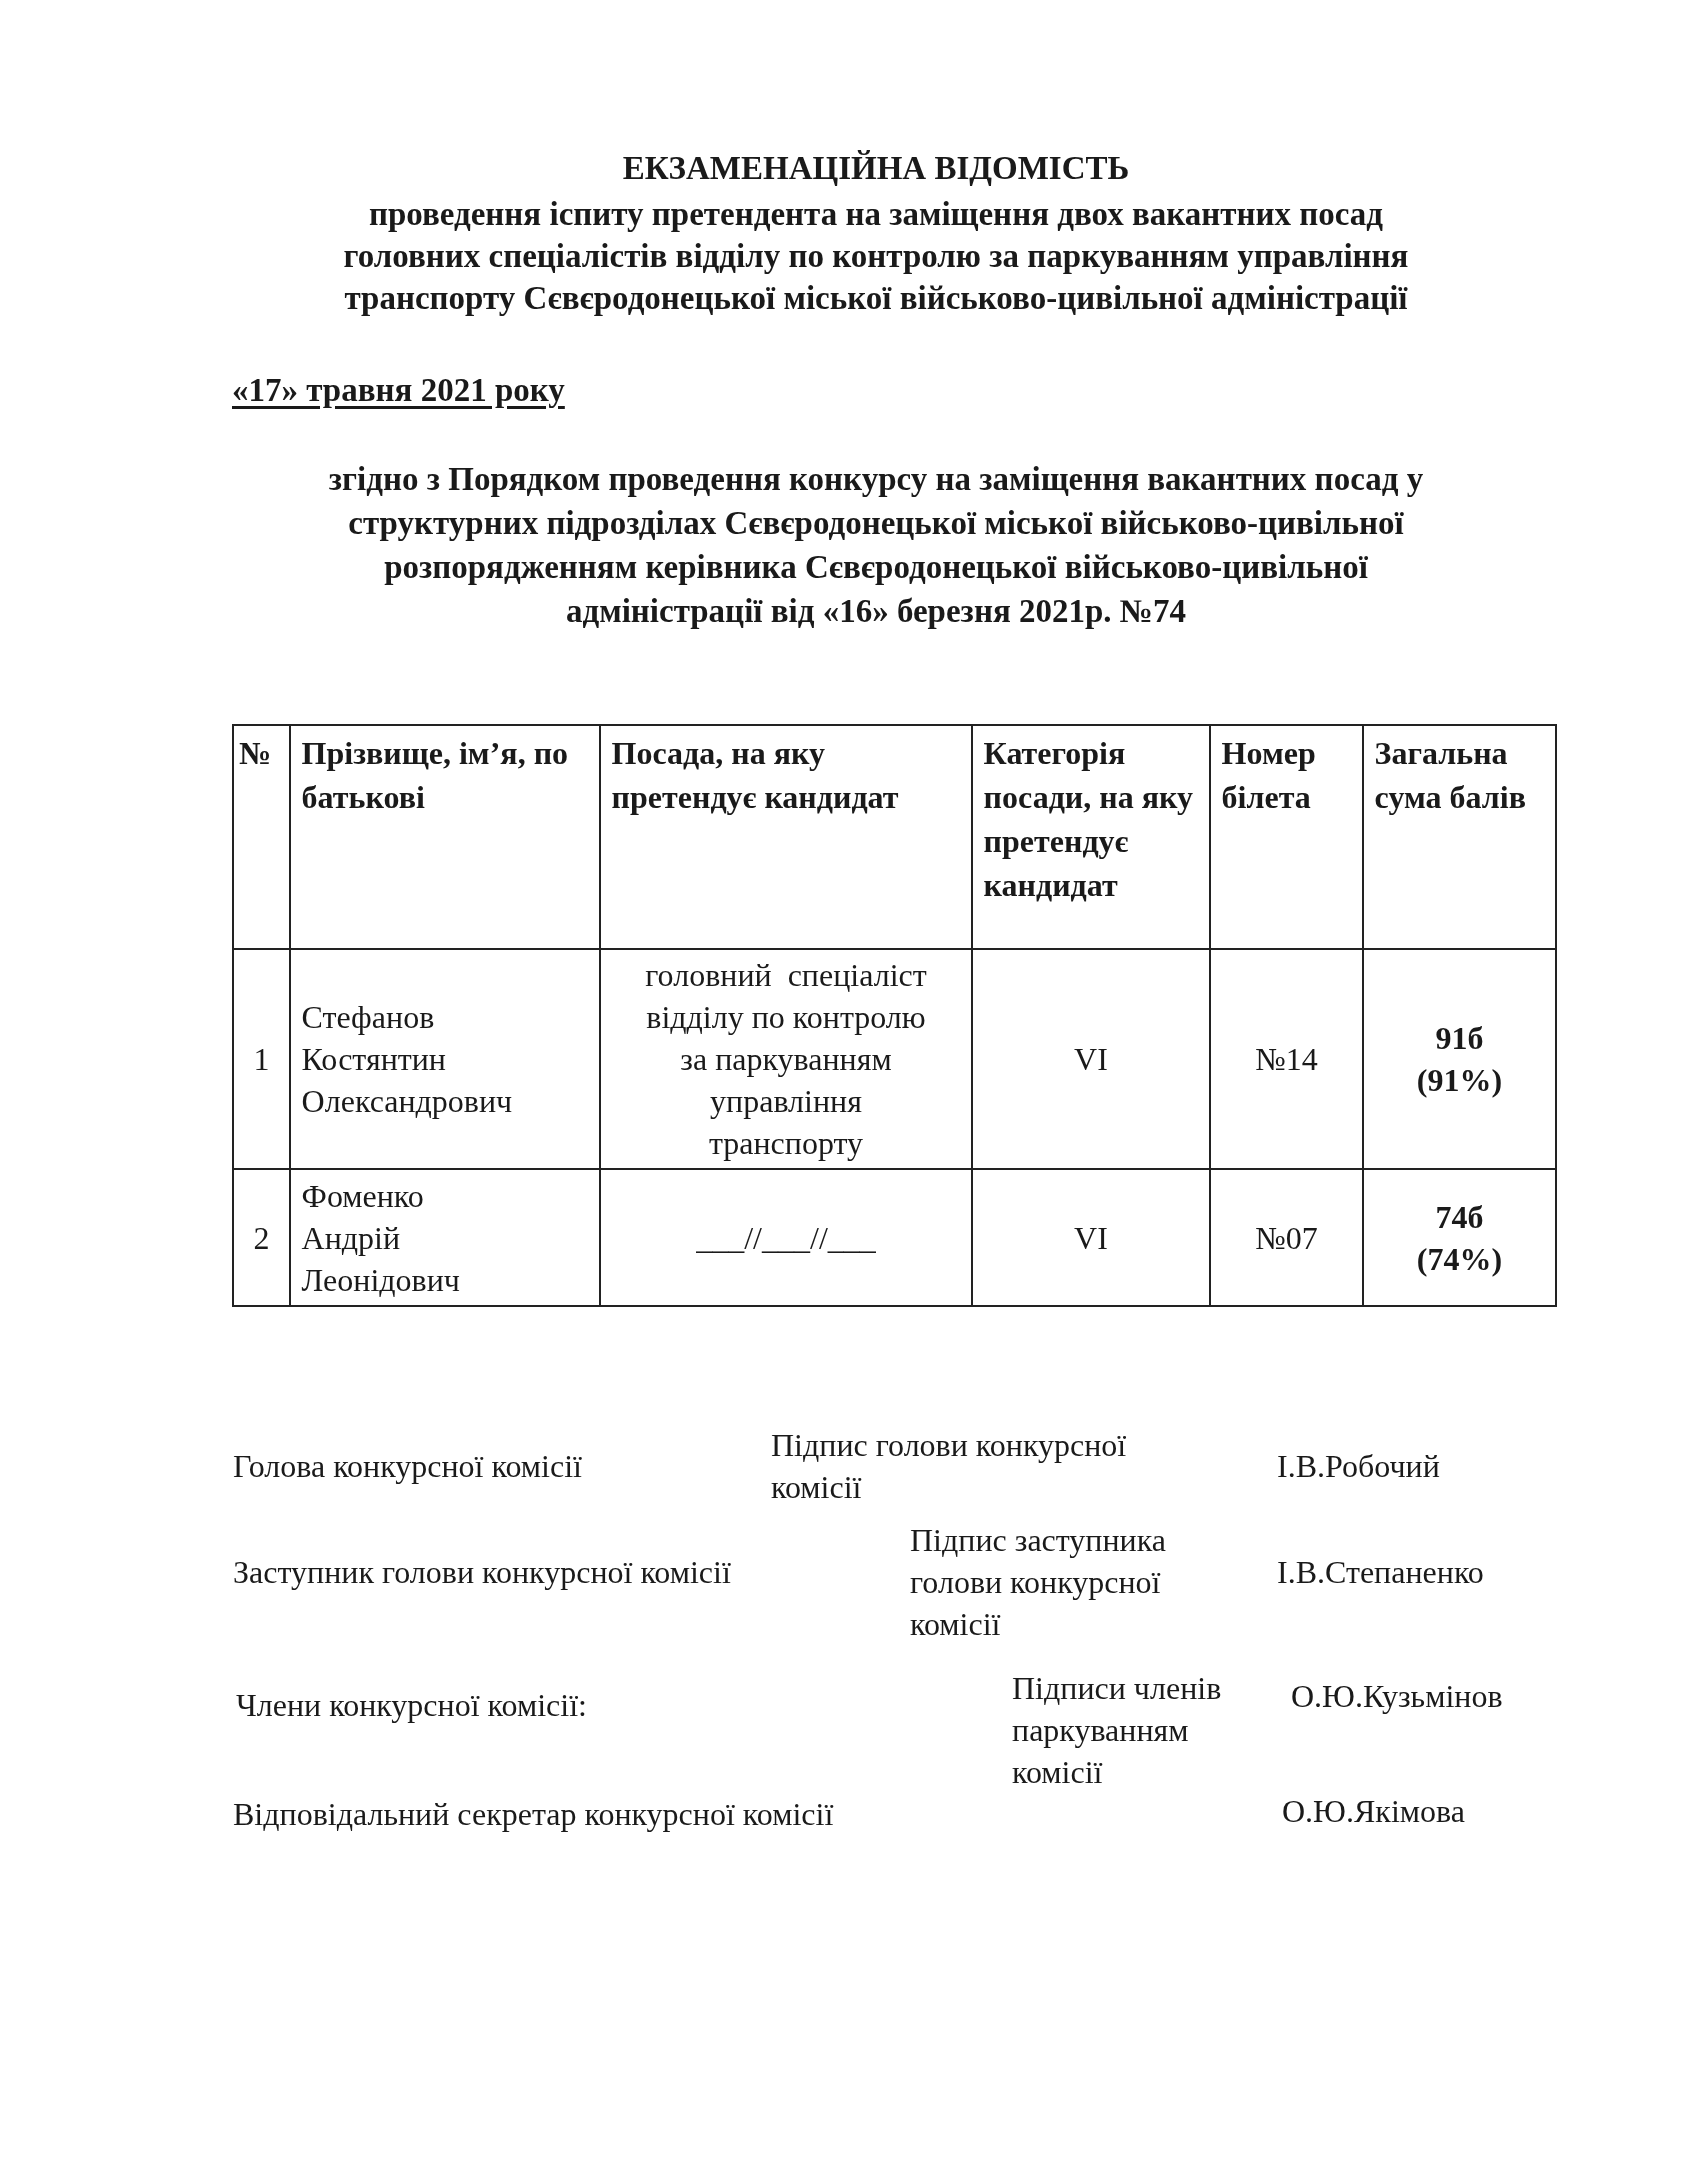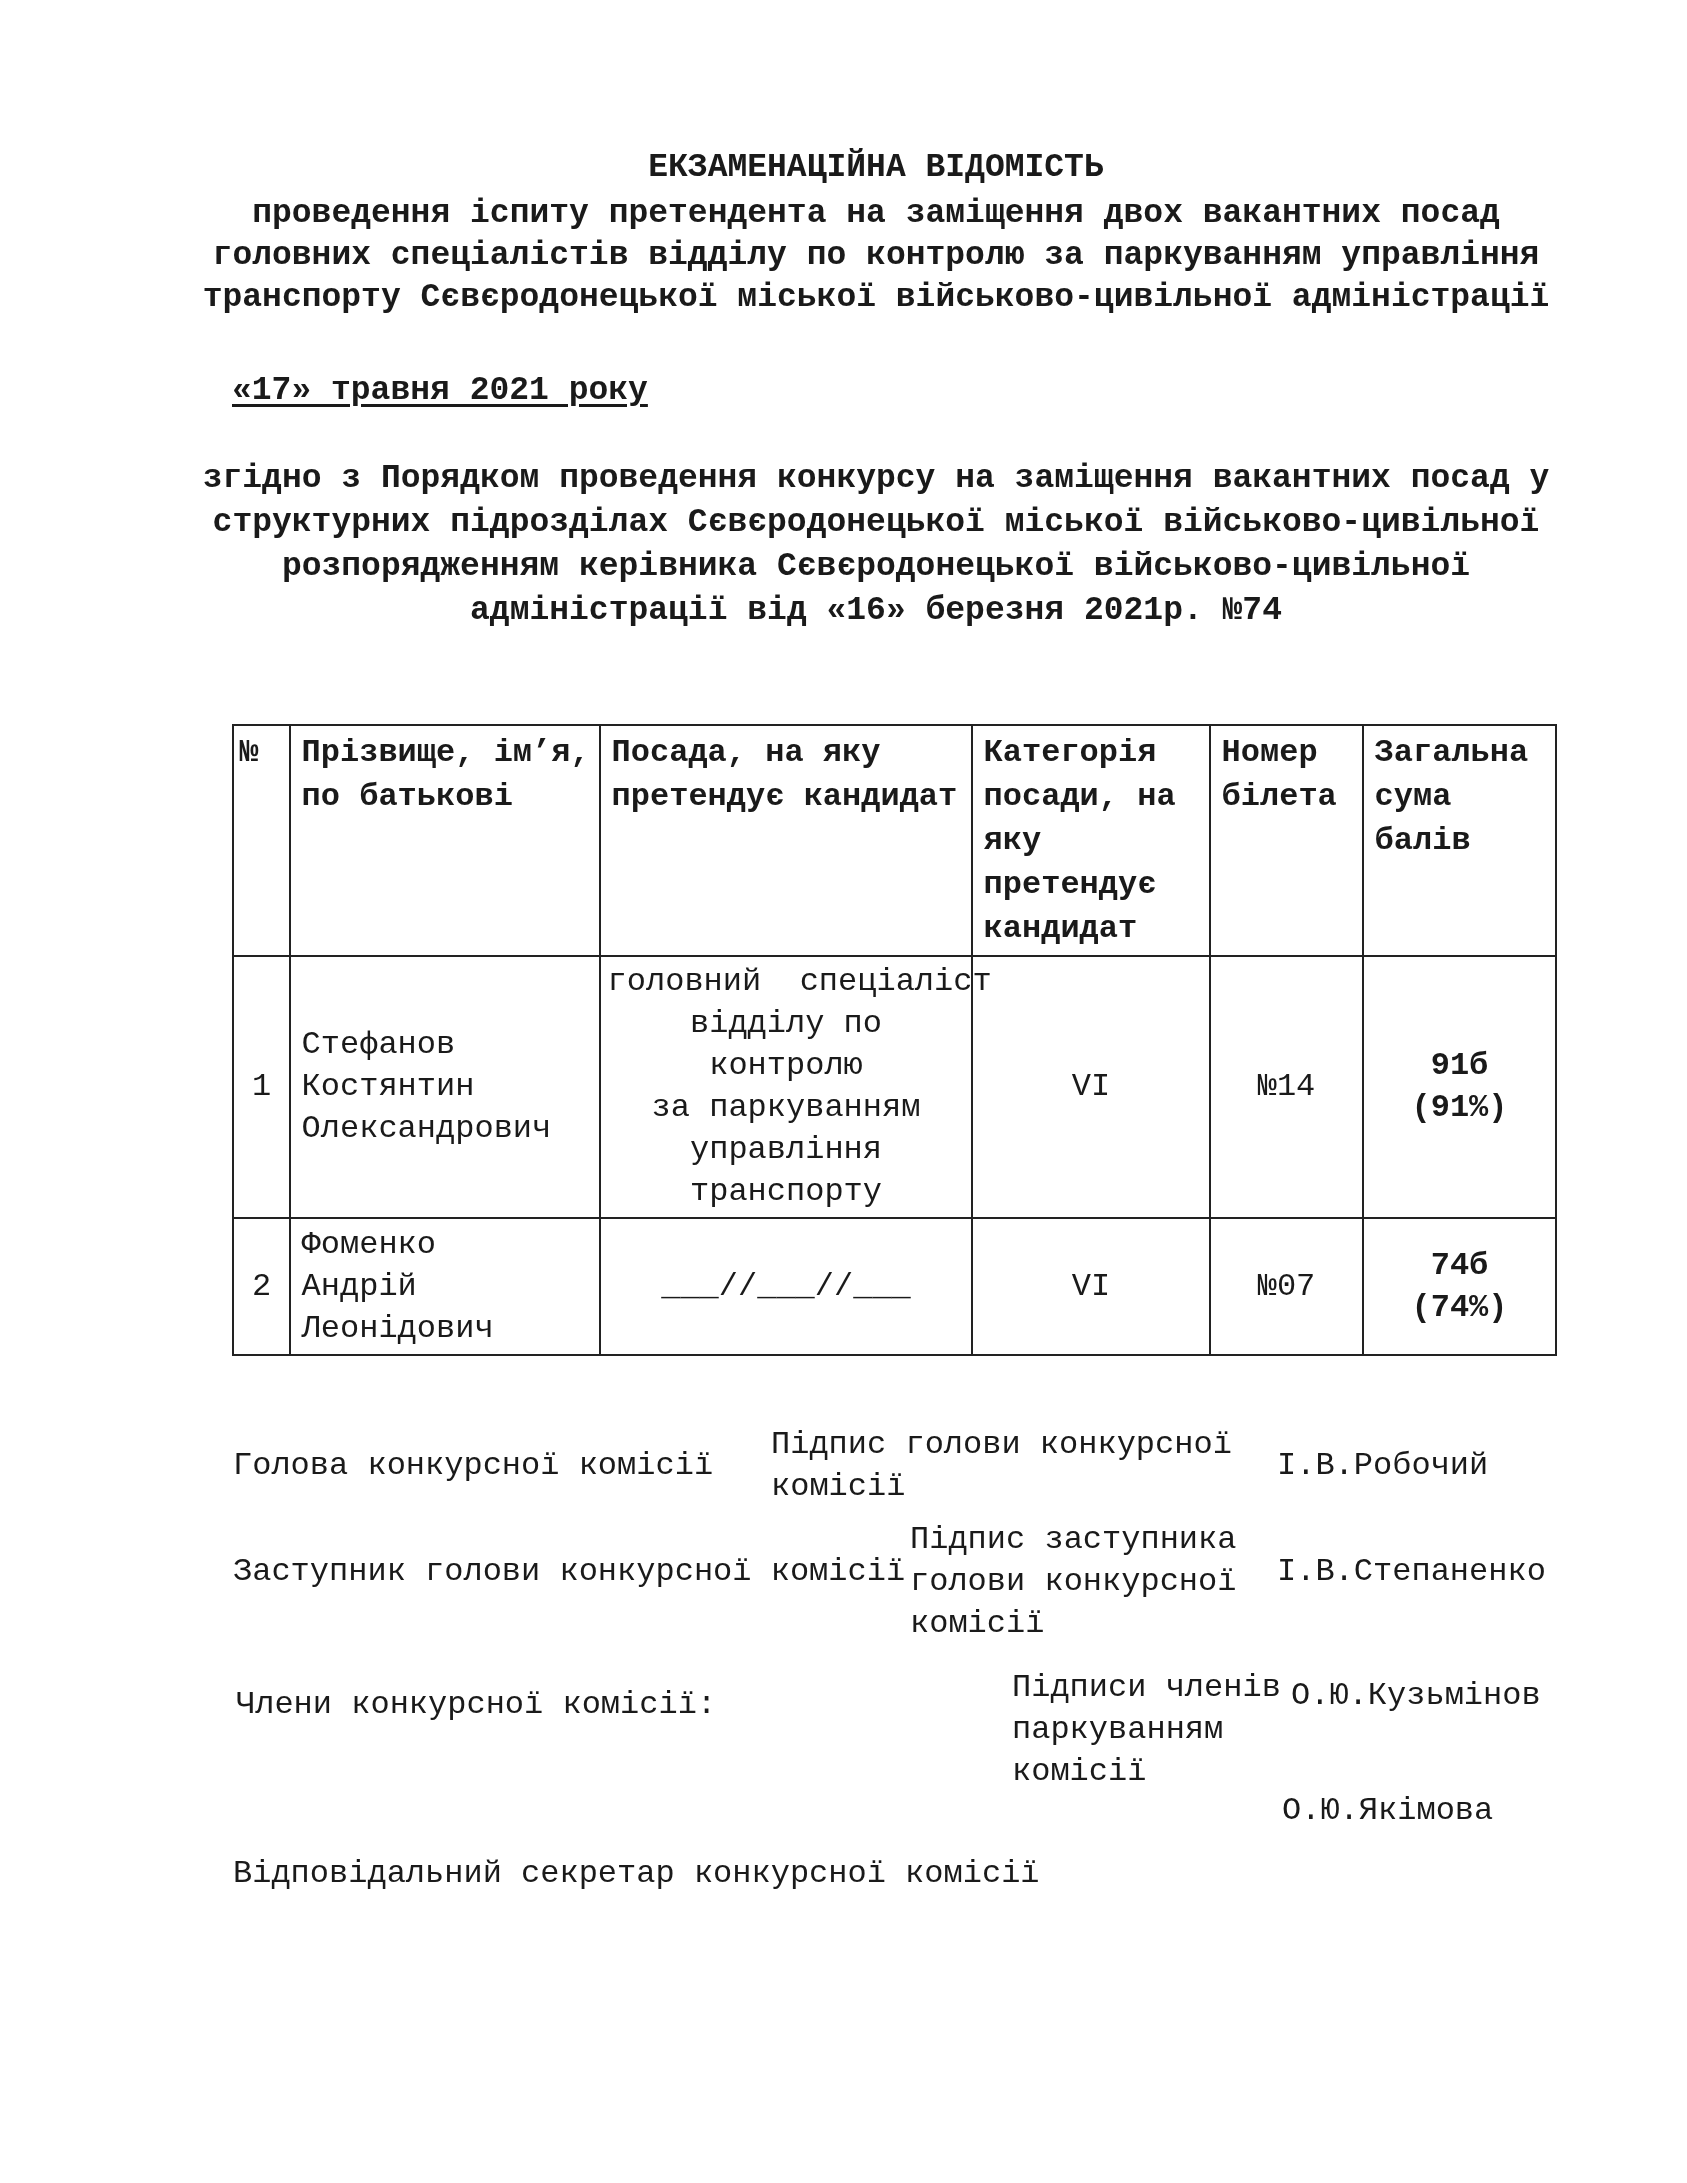--- a/index.html
+++ b/index.html
@@ -1,20 +1,20 @@
 <!DOCTYPE html>
 <html style="font-size:10.6px"><head>
   <meta charset="utf-8">
   <style>
     html, body { margin: 0; padding: 0; }
     body {
       width: 1687px; height: 2183px; background: #ffffff; position: relative; overflow: hidden;
       font-family: "Liberation Serif", "DejaVu Serif", serif; color: #1a1a1a;
     }
-    .page { position: absolute; left: 0; top: 0; width: 1361px; height: 2183px; font-family: Liberation Mono, monospace; }
+    .page { position: absolute; left: 0; top: 0; width: 1361px; height: 2183px; }
     .title-block { position: absolute; left: 198px; width: 1356px; top: 147px; text-align: center; font-weight: bold; }
     .title-main { font-size: 33px; line-height: 42px; margin-bottom: 4px; }
     .title-sub { font-size: 33px; line-height: 42px; }
     .date-line {
       position: absolute; left: 232px; top: 372px; font-size: 33px; font-weight: bold;
       text-decoration: underline; text-decoration-thickness: 2.6px; text-underline-offset: 5.3px;
     }
     .basis-block { position: absolute; left: 198px; width: 1356px; top: 457px; text-align: center; font-weight: bold; font-size: 33px; line-height: 44px; }
     table.results {
       position: absolute; left: 232px; top: 724px; width: 1323px; border-collapse: collapse; table-layout: fixed;
@@ -130,17 +130,17 @@
   <div class="sig sig-label" style="left:1277px; top:1551px;">І.В.Степаненко</div>
 
   <div class="sig sig-label" style="left:236px; top:1684px;">Члени конкурсної комісії:</div>
   <div class="sig" style="left:1012px; top:1667px;">
     <div>Підписи членів</div>
     <div>паркуванням</div>
     <div>комісії</div>
   </div>
   <div class="sig sig-label" style="left:1291px; top:1675px;">О.Ю.Кузьмінов</div>
 
-  <div class="sig sig-label" style="left:233px; top:1853px;">Відповідальний секретар конкурсної комісії</div>
+  <div class="sig sig-label" style="left:233px; top:1793px;">Відповідальний секретар конкурсної комісії</div>
   <div class="sig sig-label" style="left:1282px; top:1790px;">О.Ю.Якімова</div>
 
 </div>
 
 
 </body></html>

